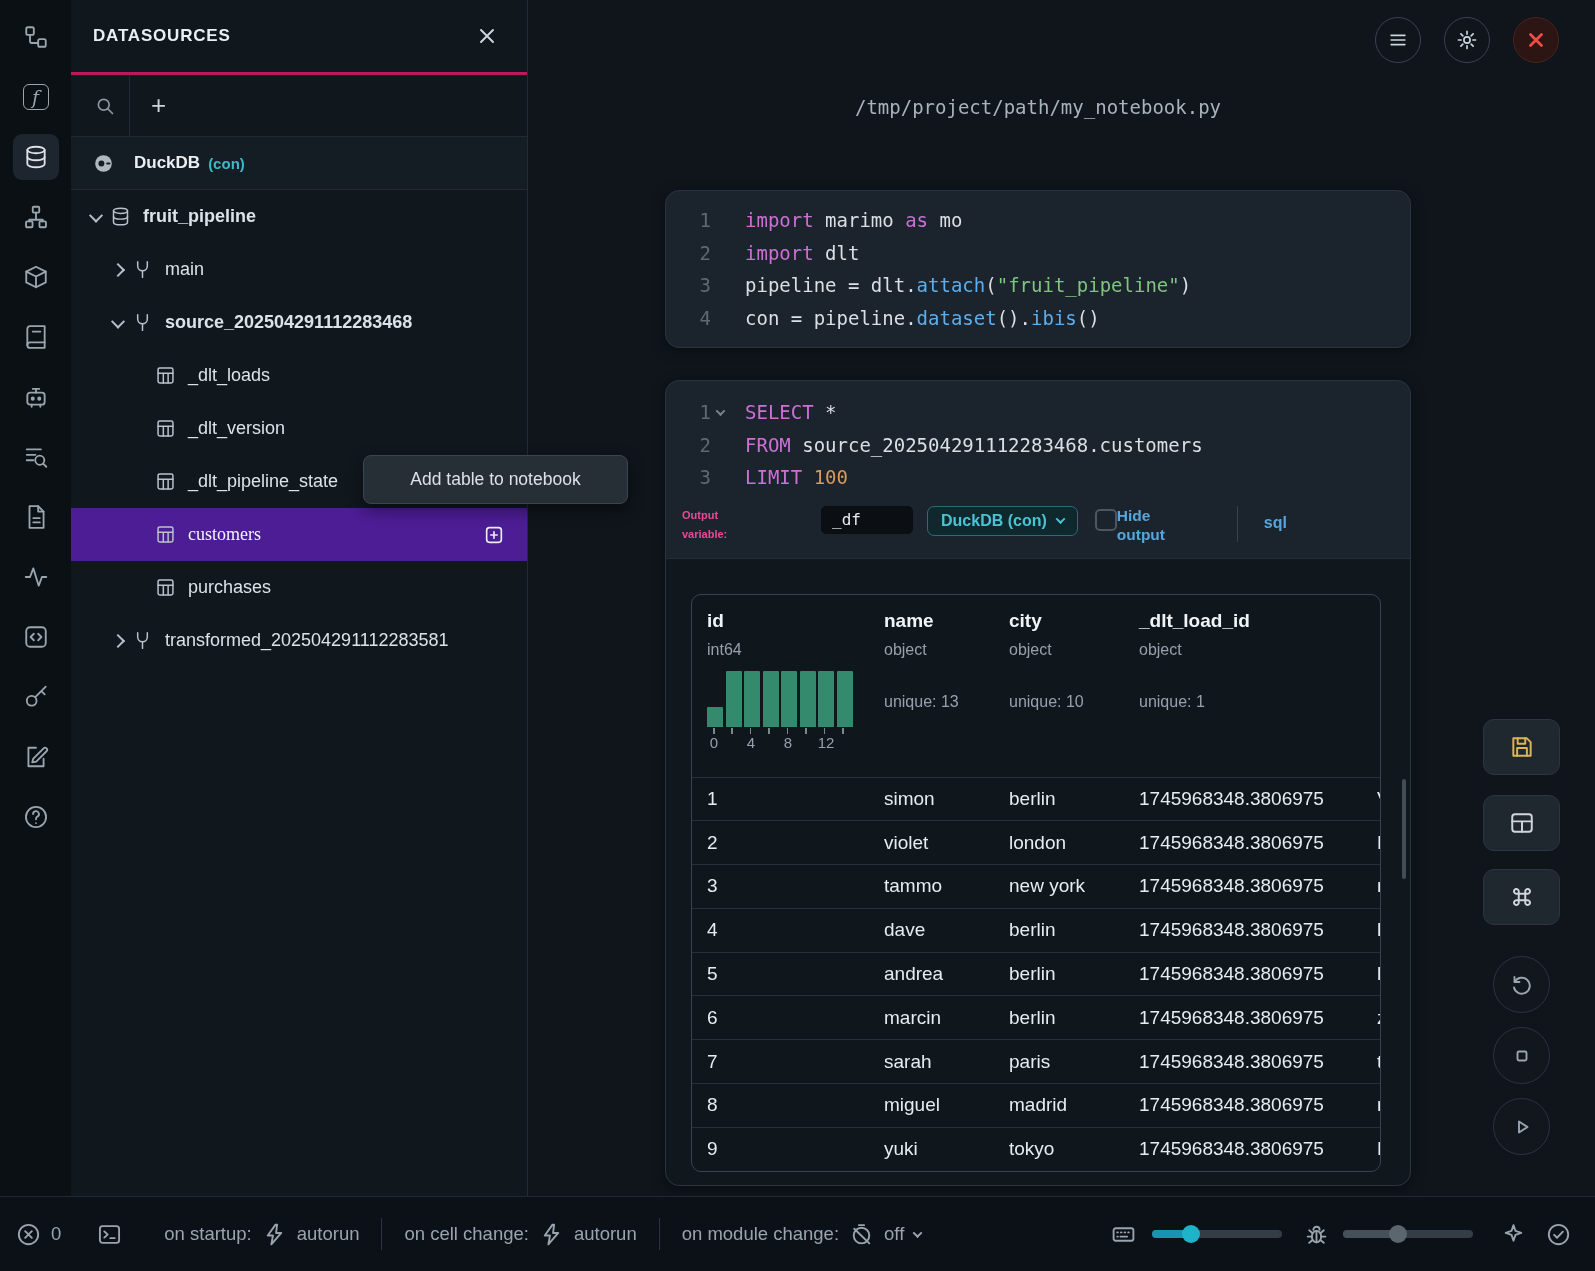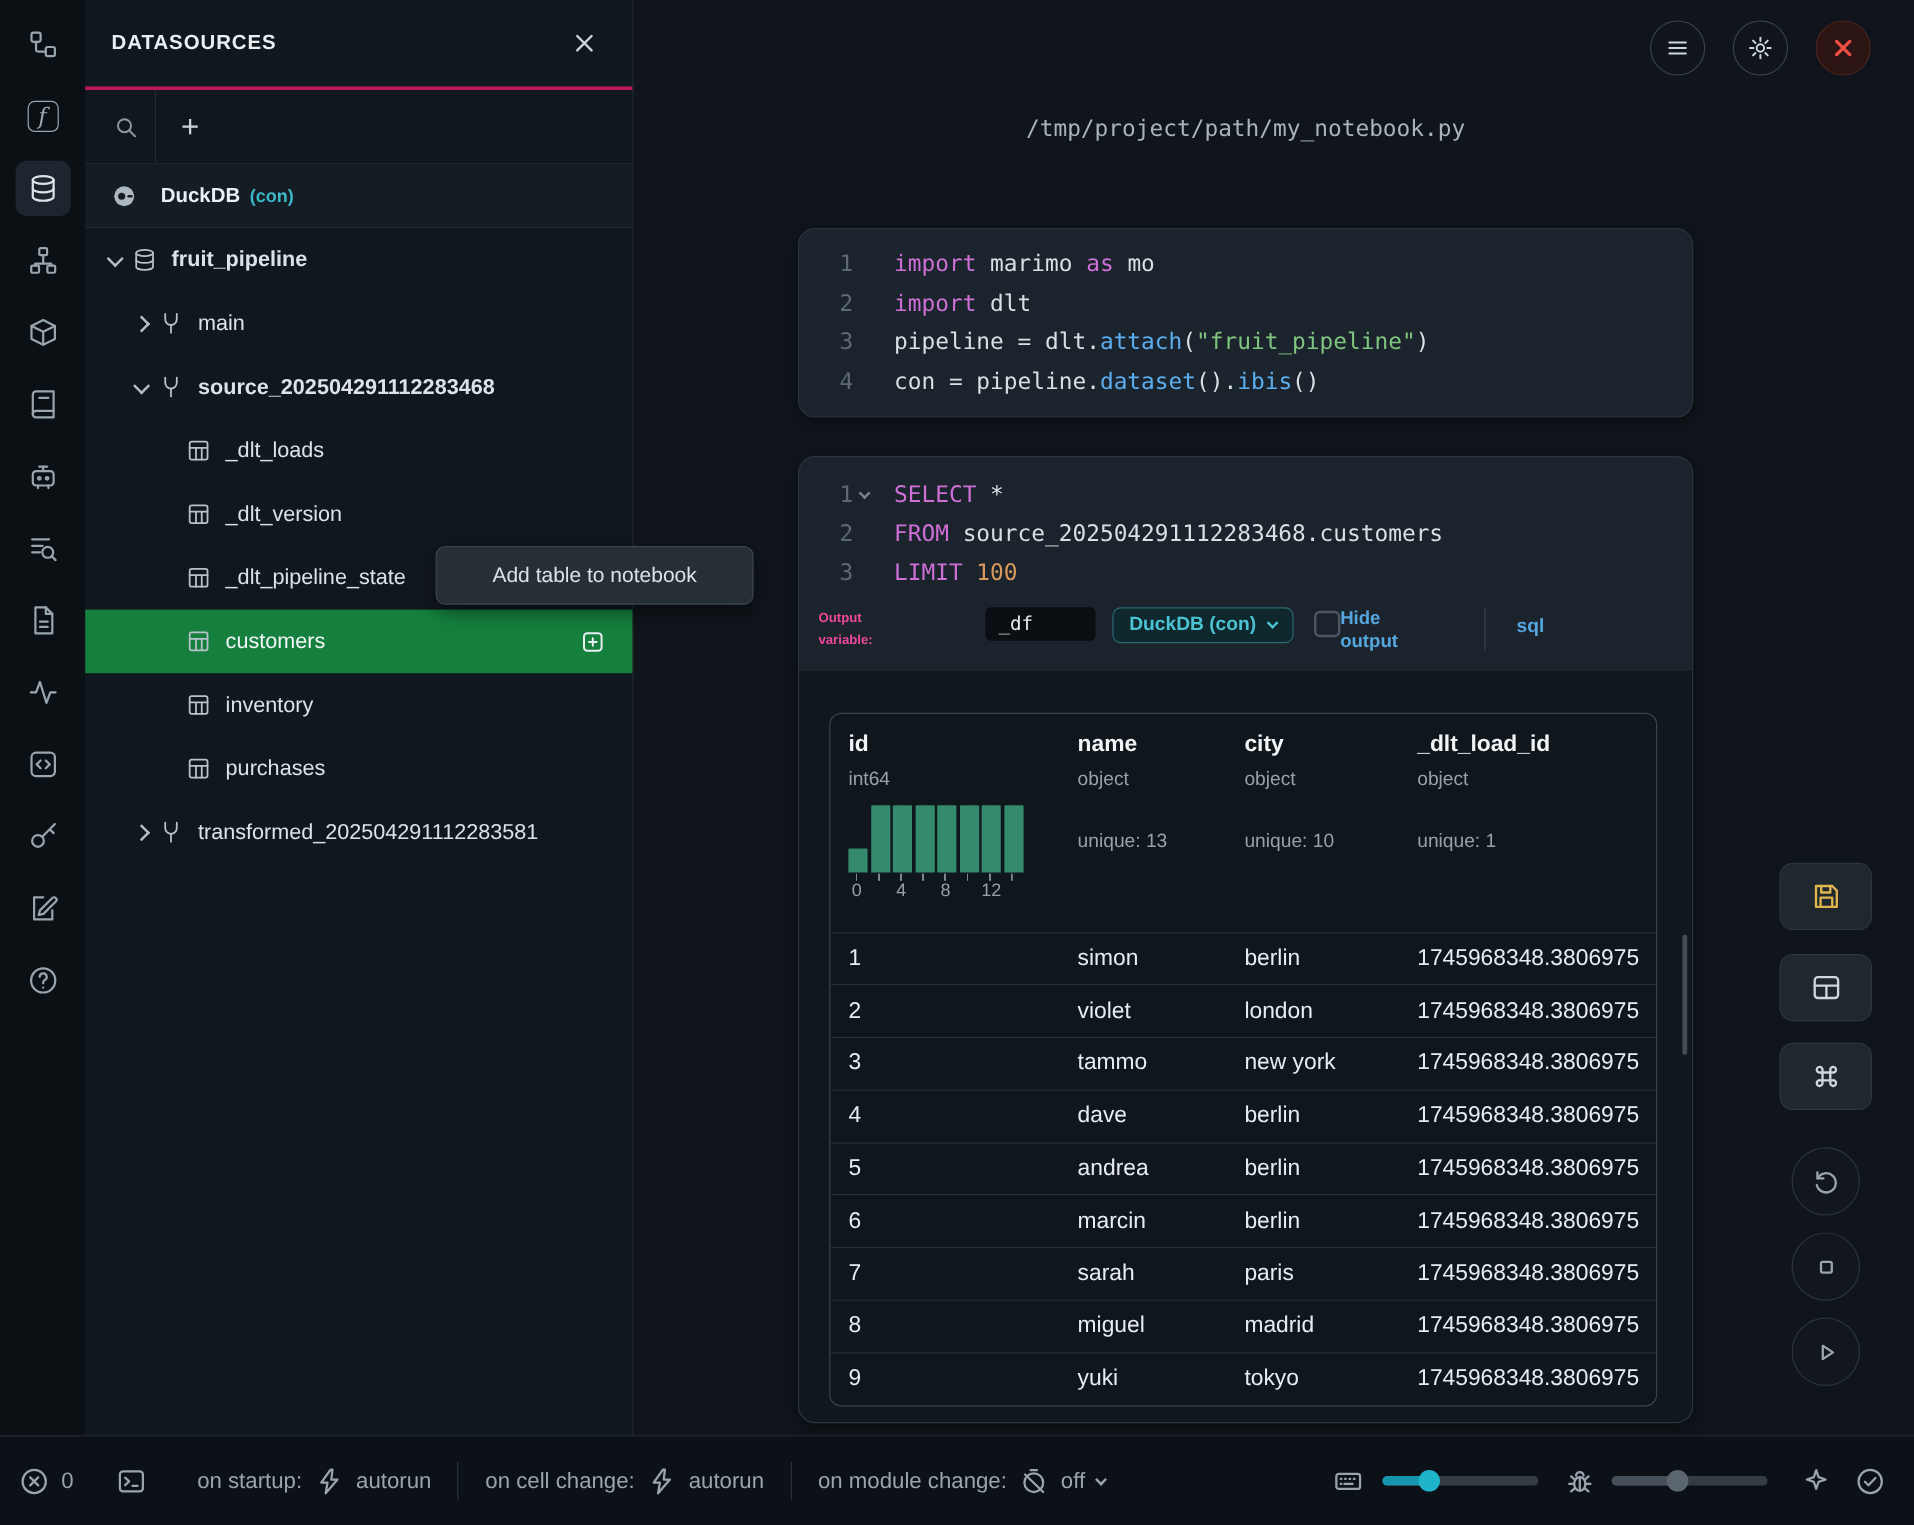--- a/index.html
+++ b/index.html
@@ -40,21 +40,21 @@
     display:flex; align-items:center; padding-left:22px; cursor:pointer; }
   .engine-name { font-size:17px; font-weight:bold; color:#eaeff3; margin-left:20px; }
   .engine-con { font-size:15px; font-weight:bold; color:#3cb8c8; margin-left:8px; }
 
   .tree-row { height:53px; display:flex; align-items:center; font-size:18px; color:#dce2e8; cursor:pointer; }
   .row-db { padding-left:19px; }
   .row-schema { padding-left:41px; }
   .row-table { padding-left:84px; }
   .t-label { margin-left:12px; white-space:nowrap; }
   .t-bold { font-weight:bold; }
-  .tree-row.selected { background:#15803d; color:#f2f6f8; padding-right:22px; }
+  .tree-row.selected { background:#4c1d95; color:#f2f6f8; padding-right:22px;font-family:Liberation Serif, serif; }
   .tree-row .spacer { flex:1; }
   .t-icon { color:#b9c2ca; display:flex; }
   .t-icon svg { width:21px; height:21px; stroke:currentColor; fill:none; stroke-width:1.7;
     stroke-linecap:round; stroke-linejoin:round; }
   .chev { width:10px; height:10px; border-right:2.2px solid #b6bfc7; border-bottom:2.2px solid #b6bfc7;
     flex:none; }
   .chev.down { transform:rotate(45deg) translate(-1px,-1px); }
   .chev.right { transform:rotate(-45deg); }
   .chev.sm { width:7px; height:7px; border-width:2px; }
   .chev-slot { width:12px; display:flex; justify-content:center; margin-right:8px; }
@@ -103,21 +103,21 @@
     border-radius:5px; background:transparent; cursor:pointer; }
   .hide-label { width:64px; font-size:15.5px; line-height:19px; font-weight:bold; color:#55a6de; }
   .out-divider { margin-left:56px; width:1px; height:36px; background:#39424a; }
   .sql-badge { margin-left:26px; margin-top:8px; font-size:16px; font-weight:bold; color:#55a6de; }
 
   .cell2-output { position:relative; flex:1; background:#10171d; border-top:1px solid #232b33;
     padding:35px 25px 0 25px; border-radius:0 0 14px 14px; }
   .out-scroll { position:absolute; right:4px; top:220px; width:4px; height:100px; border-radius:2px; background:#434d56; }
 
   .rtable { width:690px; height:578px; border:1px solid #3a434c; border-radius:10px; overflow:hidden; background:#0f161c; }
-  .tgrid { display:grid; grid-template-columns:177px 125px 130px 238px 1fr;gap:14px; }
+  .tgrid { display:grid; grid-template-columns:177px 125px 130px 238px 1fr; }
   .thead { height:182px; }
   .th { padding:15px 0 0 15px; overflow:hidden; }
   .th-name { font-size:19px; font-weight:bold; color:#f0f4f7; }
   .th-type { font-size:16px; color:#97a1ab; margin-top:9px; }
   .th-stat { font-size:16px; color:#97a1ab; margin-top:34px; }
   .hist-wrap { margin-top:12px; width:149px; }
   .hist-bars { display:flex; align-items:flex-end; gap:2.5px; height:56px; }
   .hist-bar { width:16px; background:#338a6d; flex:none; border-radius:1px 1px 0 0; }
   .hist-ticks { position:relative; height:24px; margin-top:1px; font-size:15px; color:#97a1ab; }
   .hist-ticks::before { content:""; position:absolute; top:0; left:6px; width:131px; height:6px;
@@ -386,29 +386,20 @@
         <span class="t-label">customers</span>
         <span class="spacer"></span>
         <span class="plusbox">
             <svg viewBox="0 0 24 24">
               <rect x="4" y="4" width="16" height="16" rx="3"></rect>
               <path d="M12 8.5v7M8.5 12h7"></path>
             </svg>
           </span>
       </div>
 
-      <div class="tree-row row-table">
-        <span class="t-icon">
-            <svg viewBox="0 0 24 24">
-              <rect x="3.5" y="3.5" width="17" height="17" rx="2"></rect>
-              <path d="M3.5 9.5h17M9.5 9.5v11M15 9.5v11"></path>
-            </svg>
-          </span>
-        <span class="t-label">inventory</span>
-      </div>
       <div class="tree-row row-table">
         <span class="t-icon">
             <svg viewBox="0 0 24 24">
               <rect x="3.5" y="3.5" width="17" height="17" rx="2"></rect>
               <path d="M3.5 9.5h17M9.5 9.5v11M15 9.5v11"></path>
             </svg>
           </span>
         <span class="t-label">purchases</span>
       </div>
 

